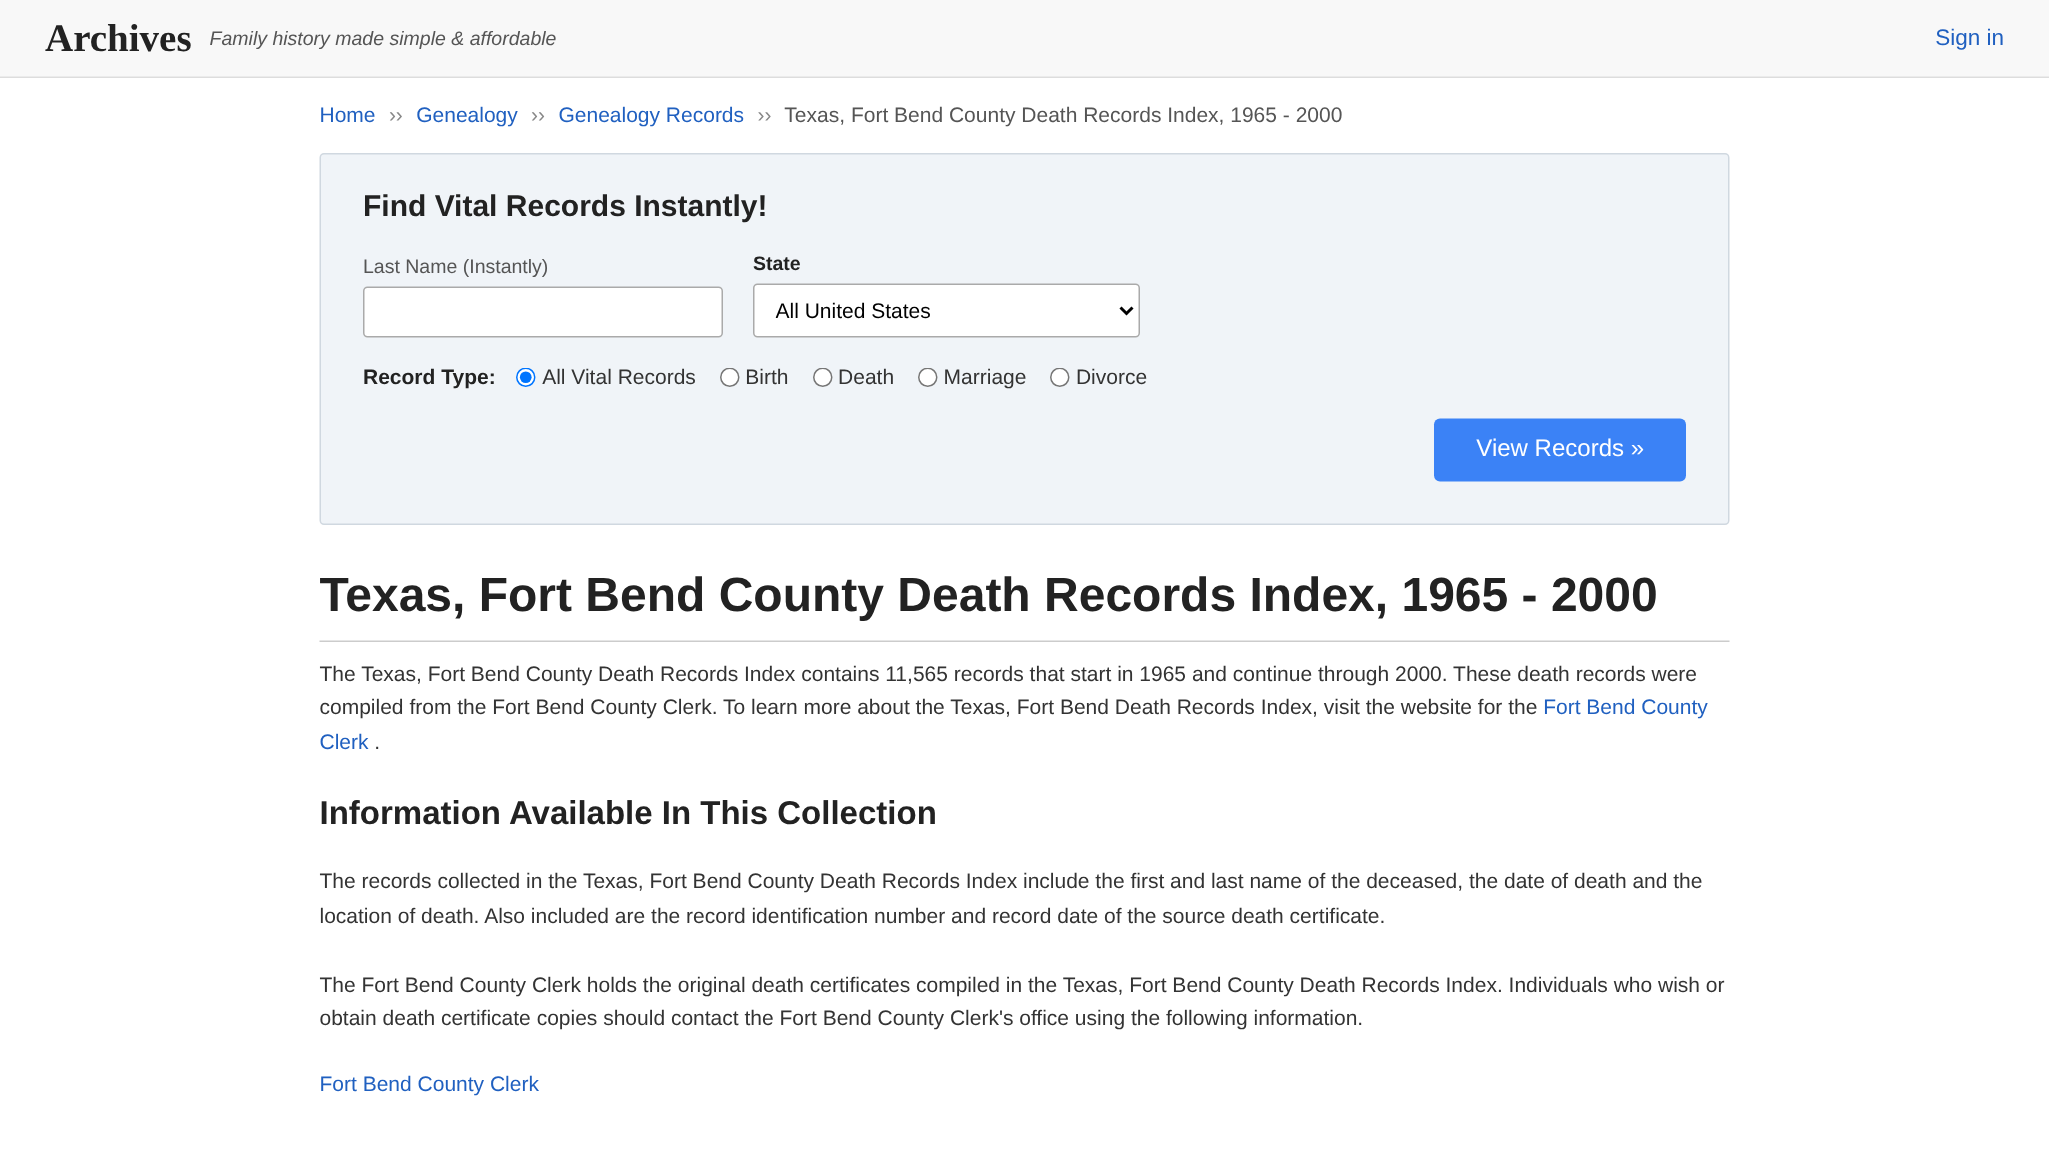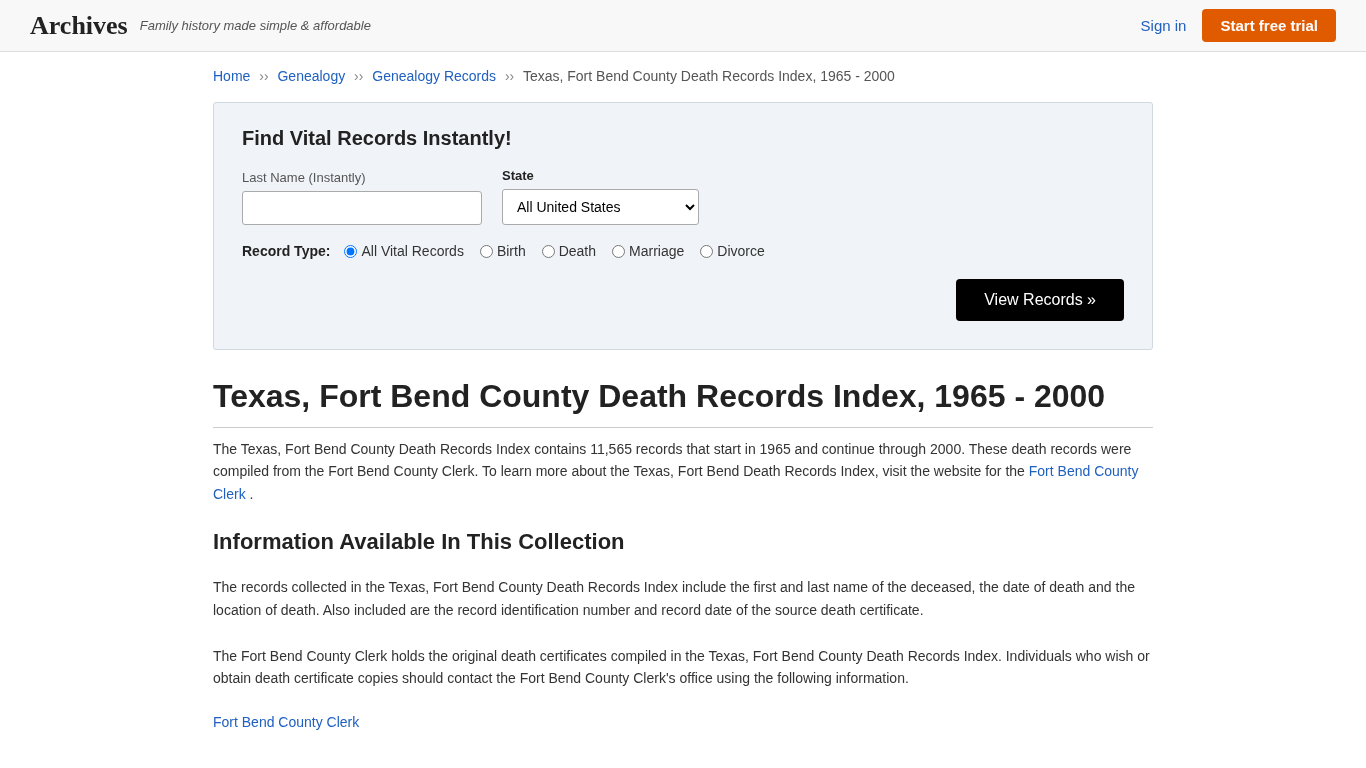--- a/index.html
+++ b/index.html
@@ -110,21 +110,21 @@
       font-size: 14px;
       background: #fff;
       width: 240px;
     }
     .search-field select {
       border: 1px solid #aaa;
       border-radius: 3px;
       padding: 8px 10px;
       font-size: 14px;
       background: #fff;
-      width: 197px;
+      width: 258px;
       cursor: pointer;
     }
     .record-type-row {
       display: flex;
       align-items: center;
       gap: 14px;
       margin-bottom: 20px;
       flex-wrap: wrap;
     }
     .record-type-label {
@@ -141,21 +141,21 @@
       display: flex;
       align-items: center;
       gap: 4px;
       font-size: 14px;
       color: #333;
       cursor: pointer;
     }
     .view-records-btn {
       display: block;
       margin-left: auto;
-      background: #000000;
+      background: #3b82f6;
       color: #fff;
       border: none;
       padding: 12px 28px;
       font-size: 16px;
       border-radius: 4px;
       cursor: pointer;
       font-weight: normal;
     }
 
     
@@ -203,21 +203,20 @@
 </head>
 <body>
 
 <header class="header">
   <div class="header-left">
     <span class="logo-archives">Archives</span>
     <span class="logo-tagline">Family history made simple &amp; affordable</span>
   </div>
   <div class="header-right">
     <a href="#" class="sign-in-link">Sign in</a>
-    <button class="start-trial-btn">Start free trial</button>
   </div>
 </header>
 
 <div class="main-content">
 
   
   <nav class="breadcrumb">
     <a href="#">Home</a>
     <span class="sep">››</span>
     <a href="#">Genealogy</a>

